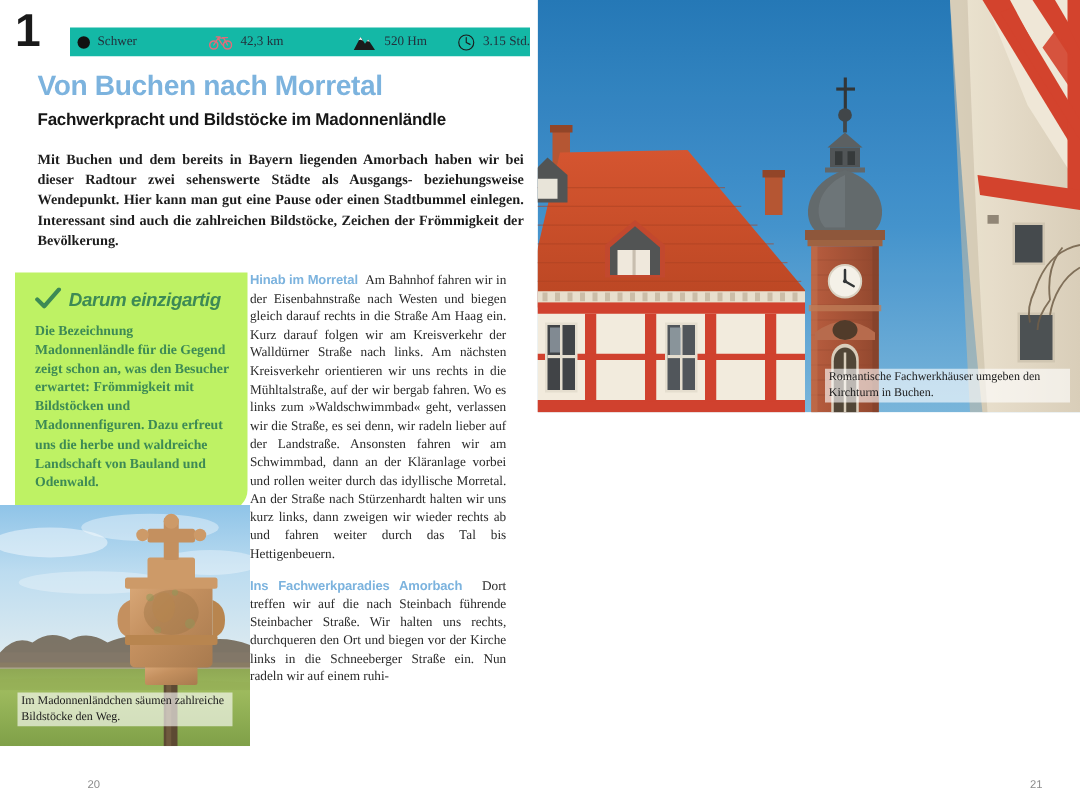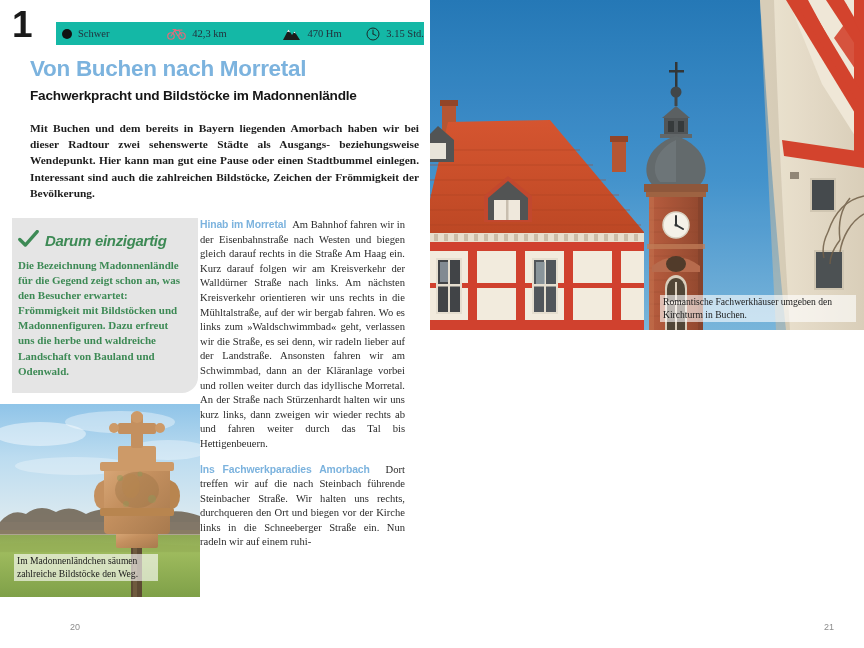--- a/index.html
+++ b/index.html
@@ -124,23 +124,23 @@
     font-weight: bold;
     font-family: "Liberation Serif", serif;
   }
 
   
   .infobox {
     position: absolute;
     left: 12px;
     top: 218px;
     width: 186px;
-    background: #e5e5e5;
+    background: #bef264;
     border-radius: 0 0 16px 0;
-    padding: 14px 14px 14px 6px;
+    padding: 14px 14px 14px 16px;
     box-sizing: border-box;
   }
   .infobox-head {
     display: flex;
     align-items: center;
     margin-bottom: 9px;
   }
   .check {
     flex: 0 0 auto;
     margin-right: 6px;
@@ -179,21 +179,21 @@
     font-size: 9.6px;
     line-height: 12.4px;
     color: #1a1a1a;
     background: rgba(255,255,255,0.62);
     padding: 1px 3px;
     box-sizing: border-box;
   }
   .cap-left {
     left: 14px;
     bottom: 16px;
-    width: 144px;
+    width: 172px;
   }
   .cap-right {
     right: 8px;
     bottom: 8px;
     width: 196px;
   }
 
   
   .col-mid {
     position: absolute;
@@ -271,21 +271,21 @@
       </div>
 
       <div class="stat stat-3">
         <span class="ico">
           <svg width="19" height="14" viewBox="0 0 38 28">
             <path d="M2 26 L13 5 L20 16 L25 9 L36 26 Z" fill="#1b1b1b"></path>
             <path d="M10 10 L13 5 L16.5 11 L13.5 9.5 Z" fill="#ffffff"></path>
             <path d="M23 12 L25 9 L27.5 13 L25.3 12 Z" fill="#ffffff"></path>
           </svg>
         </span>
-        <span>470 Hm</span>
+        <span>520 Hm</span>
       </div>
 
       <div class="stat stat-4">
         <span class="ico">
           <svg width="14" height="14" viewBox="0 0 28 28">
             <circle cx="14" cy="14" r="12" fill="none" stroke="#1b1b1b" stroke-width="1.8"></circle>
             <path d="M14 14 L14 6 M14 14 L20 17" fill="none" stroke="#1b1b1b" stroke-width="1.8" stroke-linecap="round"></path>
           </svg>
         </span>
         <span>3.15 Std.</span>

